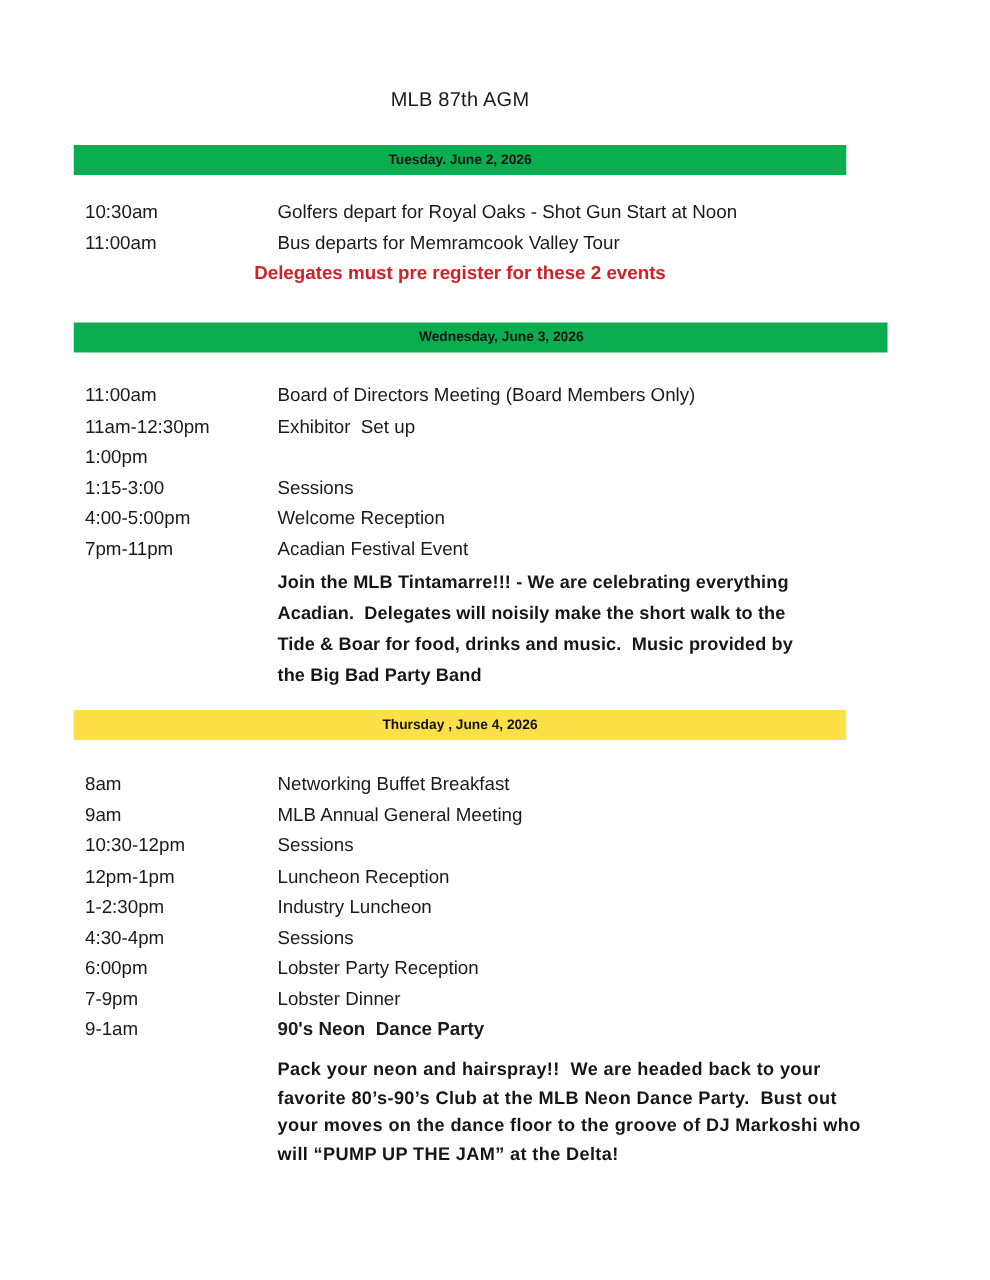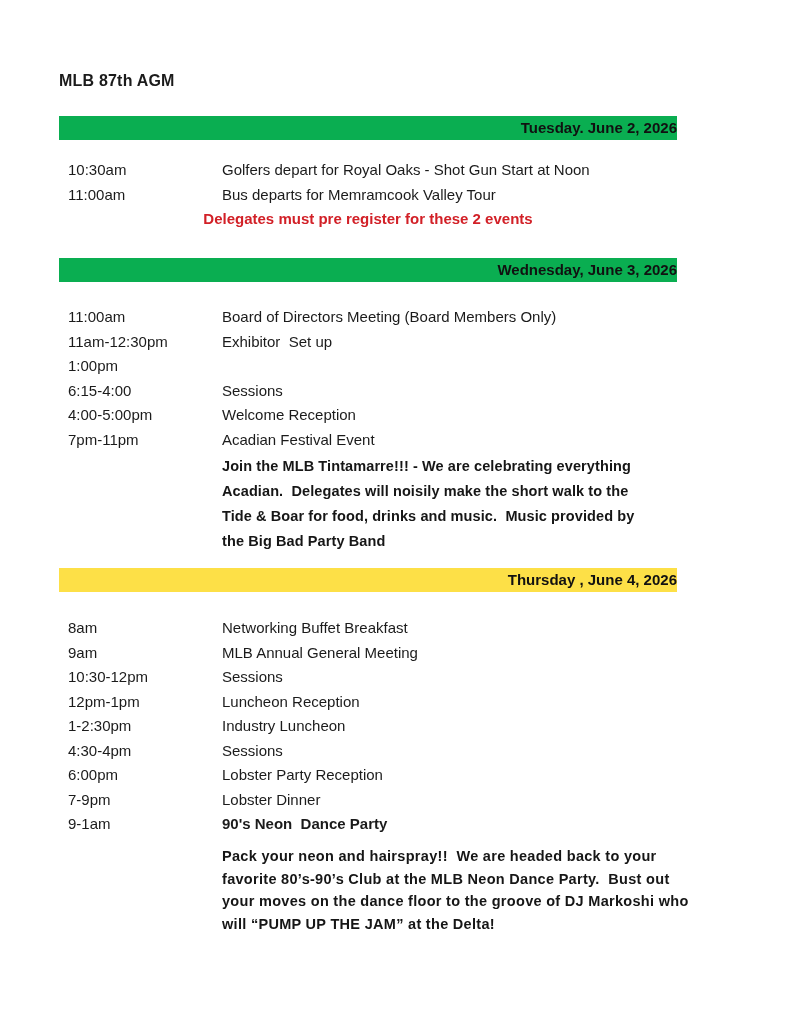--- a/index.html
+++ b/index.html
@@ -14,38 +14,38 @@
     background: #ffffff;
     font-family: "Liberation Sans", sans-serif;
     color: #1b1b1b;
     overflow: hidden;
   }
   .doc-title {
     position: absolute;
     left: 59px;
     top: 72px;
     width: 618px;
-    text-align: left;
+    text-align: center;
     font-size: 16px;
-    font-weight: 700;
+    font-weight: 400;
     letter-spacing: 0.2px;
   }
   .banner {
     position: absolute;
     left: 59px;
     width: 618px;
     height: 24px;
     line-height: 24px;
-    text-align: right;
-    font-size: 15px;
+    text-align: center;
+    font-size: 11px;
     font-weight: 700;
     color: #111111;
   }
   .banner-1 { top: 116px; }
-  .banner-2 { top: 258px; }
+  .banner-2 { top: 258px; padding-left: 33px; }
   .banner-3 { top: 568px; }
   .rows {
     position: absolute;
     left: 59px;
     width: 640px;
   }
   .rows-1 { top: 158px; }
   .rows-2 { top: 305px; }
   .rows-3 { top: 616px; }
   .sched-row {
@@ -115,21 +115,21 @@
       <span>Board of Directors Meeting (Board Members Only)</span>
     </div>
     <div class="sched-row">
       <span>11am-12:30pm</span>
       <span>Exhibitor  Set up</span>
     </div>
     <div class="sched-row">
       <span>1:00pm</span>
     </div>
     <div class="sched-row">
-      <span>6:15-4:00</span>
+      <span>1:15-3:00</span>
       <span>Sessions</span>
     </div>
     <div class="sched-row">
       <span>4:00-5:00pm</span>
       <span>Welcome Reception</span>
     </div>
     <div class="sched-row">
       <span>7pm-11pm</span>
       <span>Acadian Festival Event</span>
     </div>

